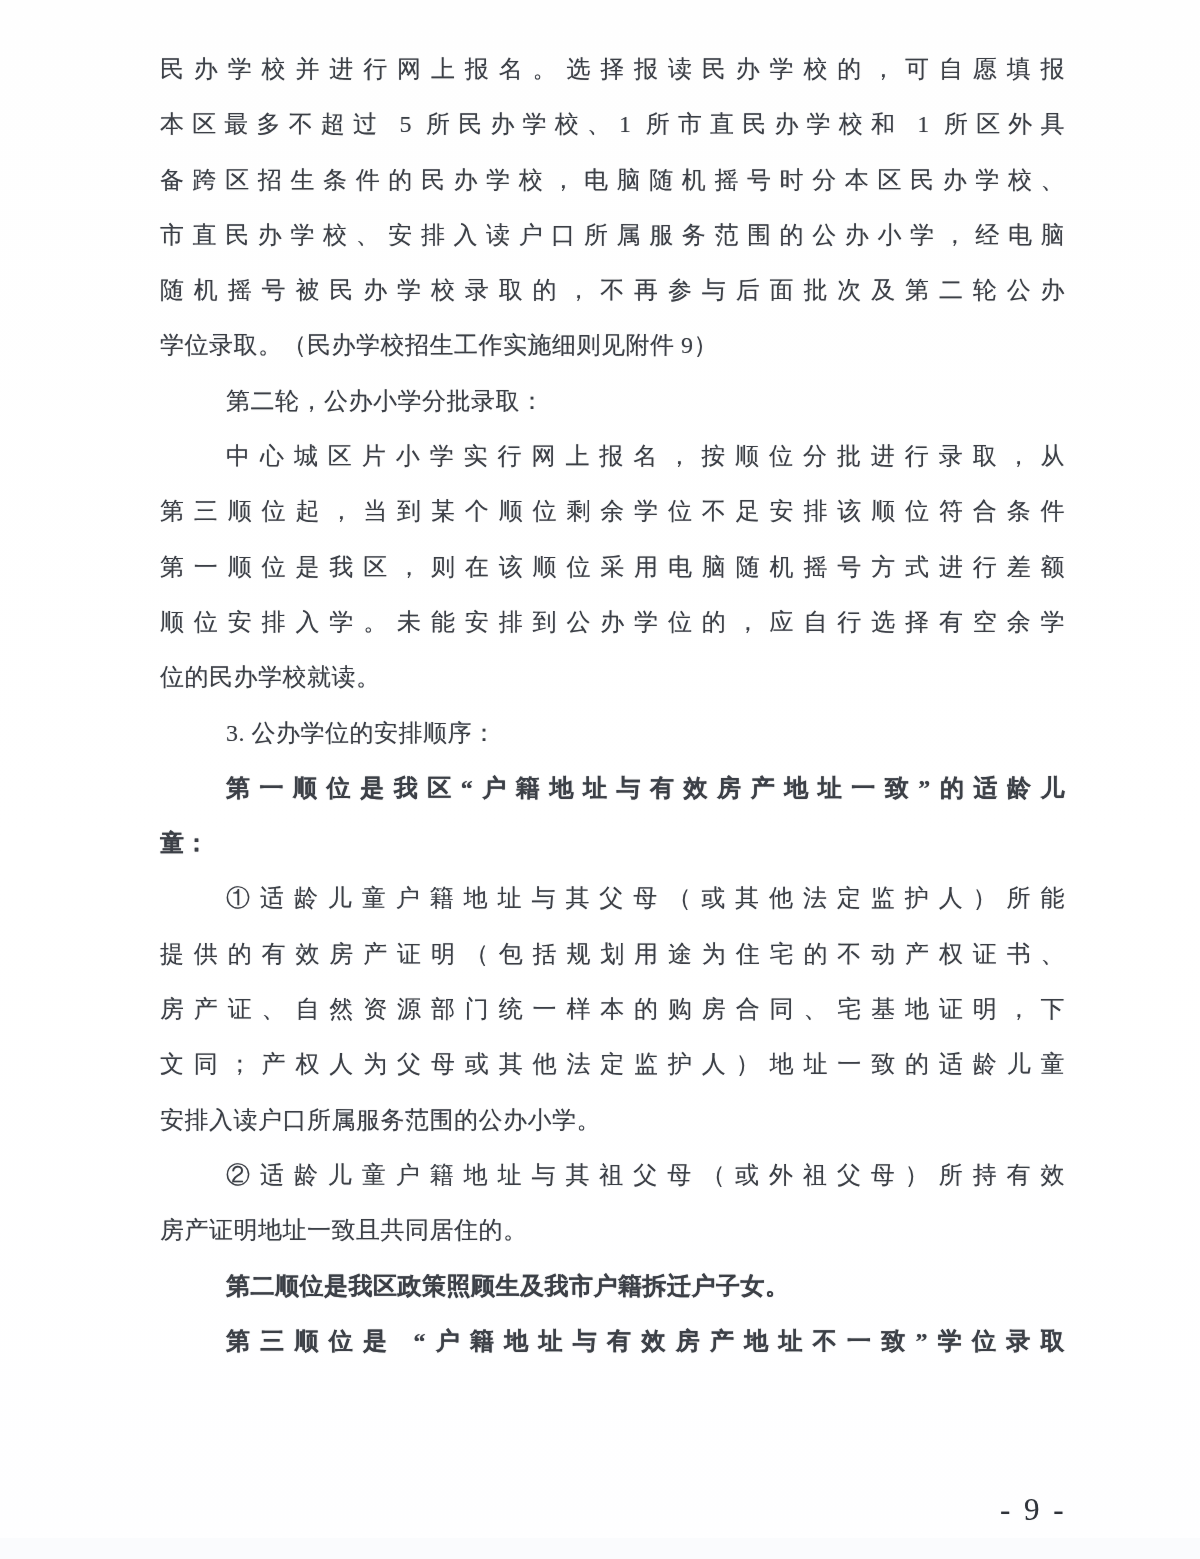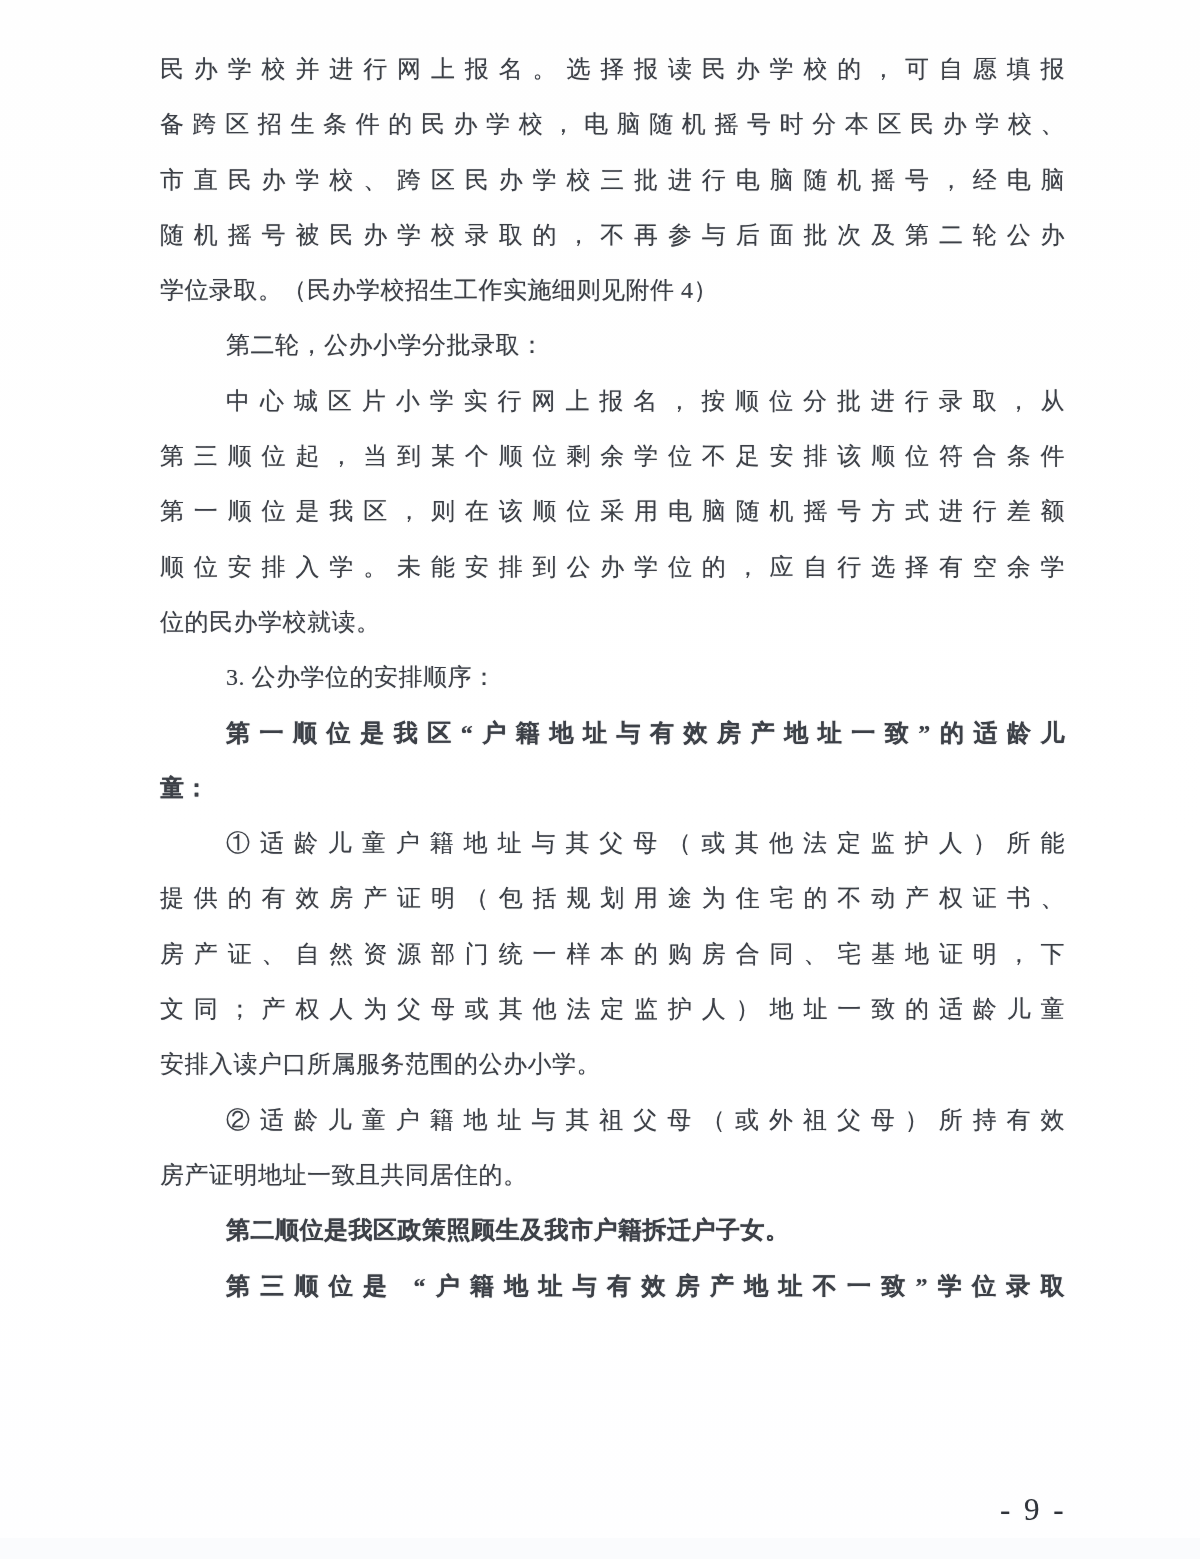--- a/index.html
+++ b/index.html
@@ -62,24 +62,25 @@
     height: 21px;
     background: #fafbfd;
   }
 </style>
 </head>
 <body>
 
 <div class="page">
   <div class="doc-lines">
       <div class="line fill">民办学校并进行网上报名。选择报读民办学校的，可自愿填报</div>
+      <div class="line fill">本区最多不超过 5 所民办学校、1 所市直民办学校和 1 所区外具</div>
       <div class="line fill">备跨区招生条件的民办学校，电脑随机摇号时分本区民办学校、</div>
-      <div class="line fill">市直民办学校、跨区民办学校三批进行电脑随机摇号，经电脑</div>
+      <div class="line fill">市直民办学校、安排入读户口所属服务范围的公办小学，经电脑</div>
       <div class="line fill">随机摇号被民办学校录取的，不再参与后面批次及第二轮公办</div>
-      <div class="line">学位录取。（民办学校招生工作实施细则见附件 4）</div>
+      <div class="line">学位录取。（民办学校招生工作实施细则见附件 9）</div>
       <div class="line indent">第二轮，公办小学分批录取：</div>
       <div class="line fill indent">中心城区片小学实行网上报名，按顺位分批进行录取，从</div>
       <div class="line fill">第三顺位起，当到某个顺位剩余学位不足安排该顺位符合条件</div>
       <div class="line fill">第一顺位是我区，则在该顺位采用电脑随机摇号方式进行差额</div>
       <div class="line fill">顺位安排入学。未能安排到公办学位的，应自行选择有空余学</div>
       <div class="line">位的民办学校就读。</div>
       <div class="line indent">3. 公办学位的安排顺序：</div>
       <div class="line fill indent bold">第一顺位是我区“户籍地址与有效房产地址一致”的适龄儿</div>
       <div class="line bold">童：</div>
       <div class="line fill indent">①适龄儿童户籍地址与其父母（或其他法定监护人）所能</div>

